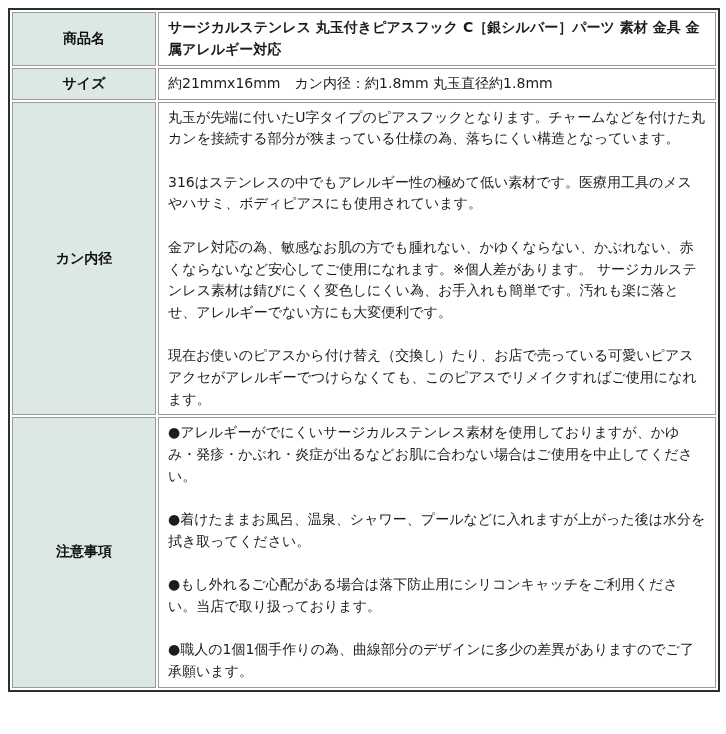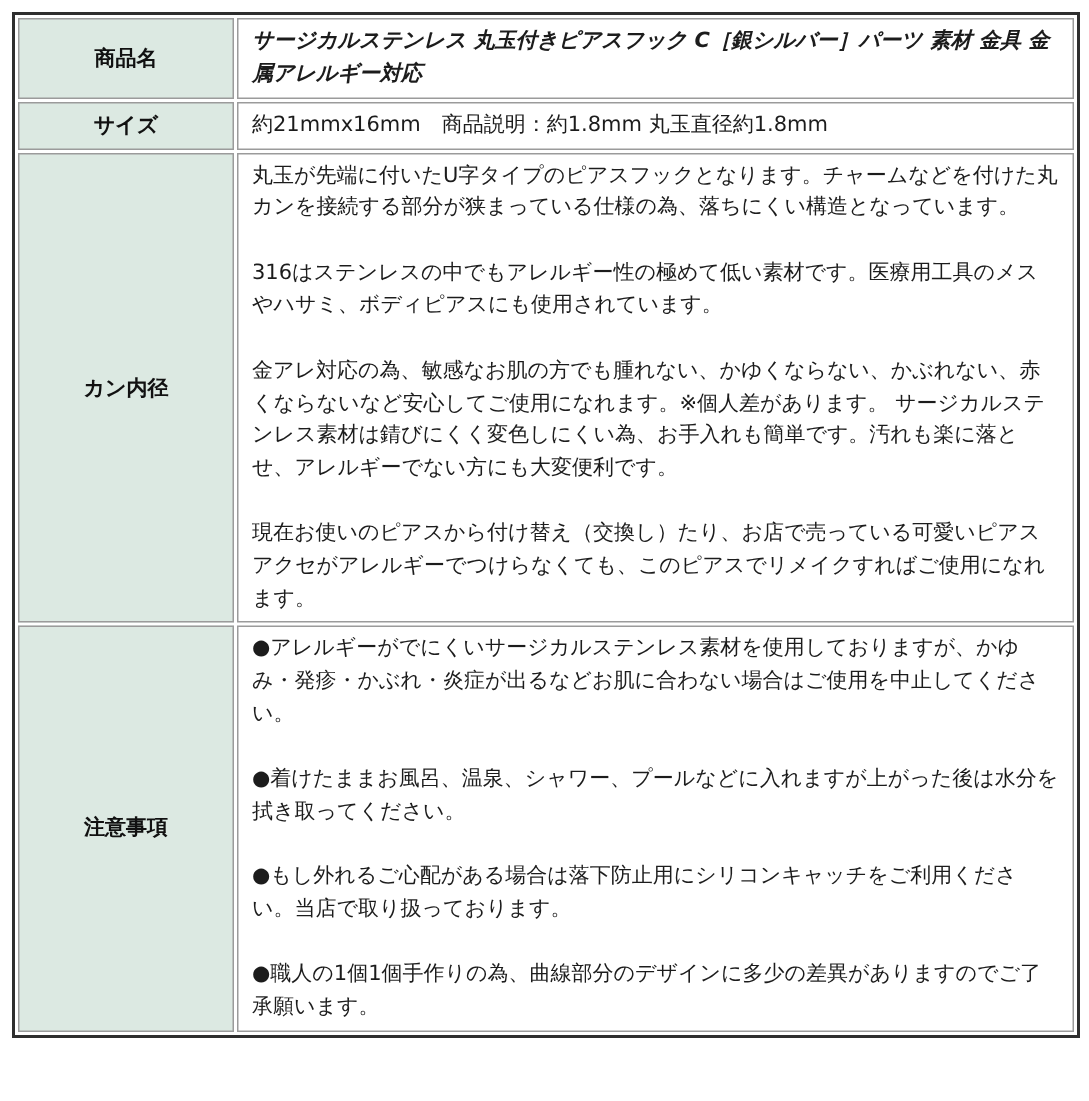--- a/index.html
+++ b/index.html
@@ -41,21 +41,21 @@
     font-size: 14px;
     color: #1c1c1c;
     line-height: 1.55;
     text-align: left;
     vertical-align: middle;
     padding: 4px 9px;
     box-sizing: border-box;
     white-space: pre-line;
     word-break: break-all;
   }
-  td.strong { font-weight: bold; font-style: italic; }
+  td.strong { font-weight: bold; }
   tr.r-name  { height: 54px; }
   tr.r-size, tr.r-material, tr.r-color { height: 31px; }
   tr.r-desc  { height: 275px; }
   tr.r-note  { height: 233px; }
 </style>
 </head>
 <body>
 
 <div class="page">
   <table class="spec-table">
@@ -63,21 +63,21 @@
       <col style="width:144px">
       <col>
     </colgroup>
     <tbody>
       <tr class="r-name">
         <th>商品名</th>
         <td class="strong">サージカルステンレス 丸玉付きピアスフック C［銀シルバー］パーツ 素材 金具 金属アレルギー対応</td>
       </tr>
       <tr class="r-size">
         <th>サイズ</th>
-        <td>約21mmx16mm　商品説明：約1.8mm 丸玉直径約1.8mm</td>
+        <td>約21mmx16mm　カン内径：約1.8mm 丸玉直径約1.8mm</td>
       </tr>
       <tr class="r-desc">
         <th>カン内径</th>
         <td>丸玉が先端に付いたU字タイプのピアスフックとなります。チャームなどを付けた丸カンを接続する部分が狭まっている仕様の為、落ちにくい構造となっています。
 
 316はステンレスの中でもアレルギー性の極めて低い素材です。医療用工具のメスやハサミ、ボディピアスにも使用されています。
 
 金アレ対応の為、敏感なお肌の方でも腫れない、かゆくならない、かぶれない、赤くならないなど安心してご使用になれます。※個人差があります。 サージカルステンレス素材は錆びにくく変色しにくい為、お手入れも簡単です。汚れも楽に落とせ、アレルギーでない方にも大変便利です。
 
 現在お使いのピアスから付け替え（交換し）たり、お店で売っている可愛いピアスアクセがアレルギーでつけらなくても、このピアスでリメイクすればご使用になれます。</td>

